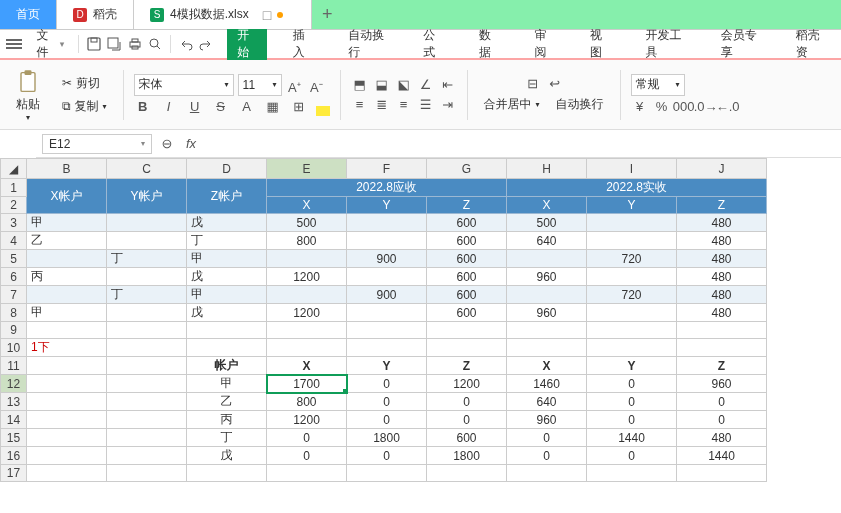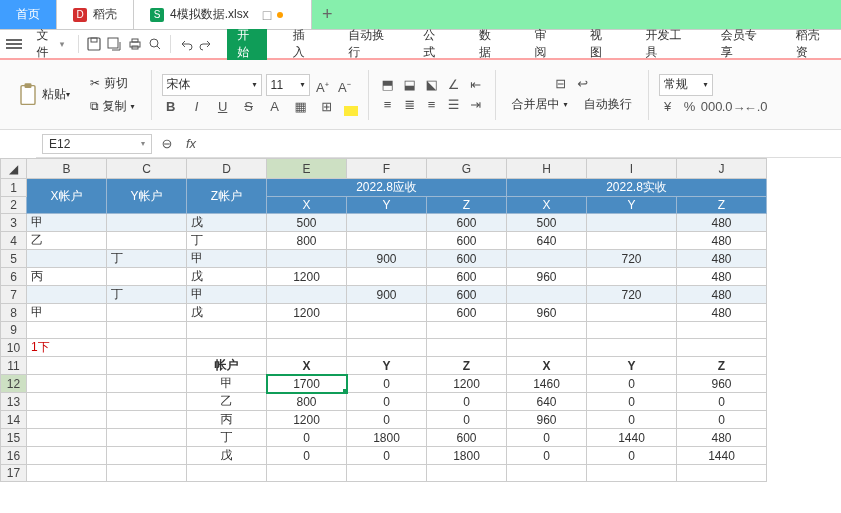--- a/index.html
+++ b/index.html
@@ -32,21 +32,21 @@
 
 .ribbon { height: 70px; display: flex; align-items: center; padding: 4px 6px; border-bottom: 1px solid #ddd; gap: 6px; background: #fafafa; }
 .rgroup { display: flex; flex-direction: column; align-items: center; gap: 2px; padding: 0 4px; }
 .rcol { display: flex; flex-direction: column; gap: 2px; }
 .rrow { display: flex; align-items: flex-end; gap: 4px; }
 .rbtn { padding: 2px 6px; display: flex; align-items: center; gap: 4px; cursor: pointer; font-size: 12px; }
 .fontsel { width: 100px; height: 22px; border: 1px solid #ccc; padding: 0 4px; display: flex; align-items: center; justify-content: space-between; font-size: 12px; background: #fff; }
 .sizesel { width: 44px; height: 22px; border: 1px solid #ccc; padding: 0 4px; display: flex; align-items: center; justify-content: space-between; font-size: 12px; background: #fff; }
 .smico { width: 18px; height: 18px; display: inline-flex; align-items: center; justify-content: center; color: #555; cursor: pointer; font-size: 13px; }
 .stylesel { width: 54px; height: 22px; border: 1px solid #ccc; padding: 0 4px; display: flex; align-items: center; justify-content: space-between; font-size: 12px; background: #fff; }
-.pastebig { display: flex; flex-direction: row; align-items: center; padding: 2px 4px; }
+.pastebig { display: flex; flex-direction: column; align-items: center; padding: 2px 4px; }
 .pastebig svg { width: 28px; height: 28px; }
 
 
 .fbar { height: 28px; display: flex; align-items: center; border-bottom: 1px solid #ddd; padding: 0 6px; gap: 6px; margin-left: 36px; }
 .namebox { width: 110px; height: 20px; border: 1px solid #ccc; padding: 0 6px; display: flex; align-items: center; justify-content: space-between; font-size: 12px; background: #fff; }
 .fxarea { flex: 1; display: flex; align-items: center; gap: 6px; }
 .fxval { font-family: Consolas, monospace; font-size: 12px; }
 
 
 .gridwrap { flex: 1; overflow: hidden; position: relative; }

